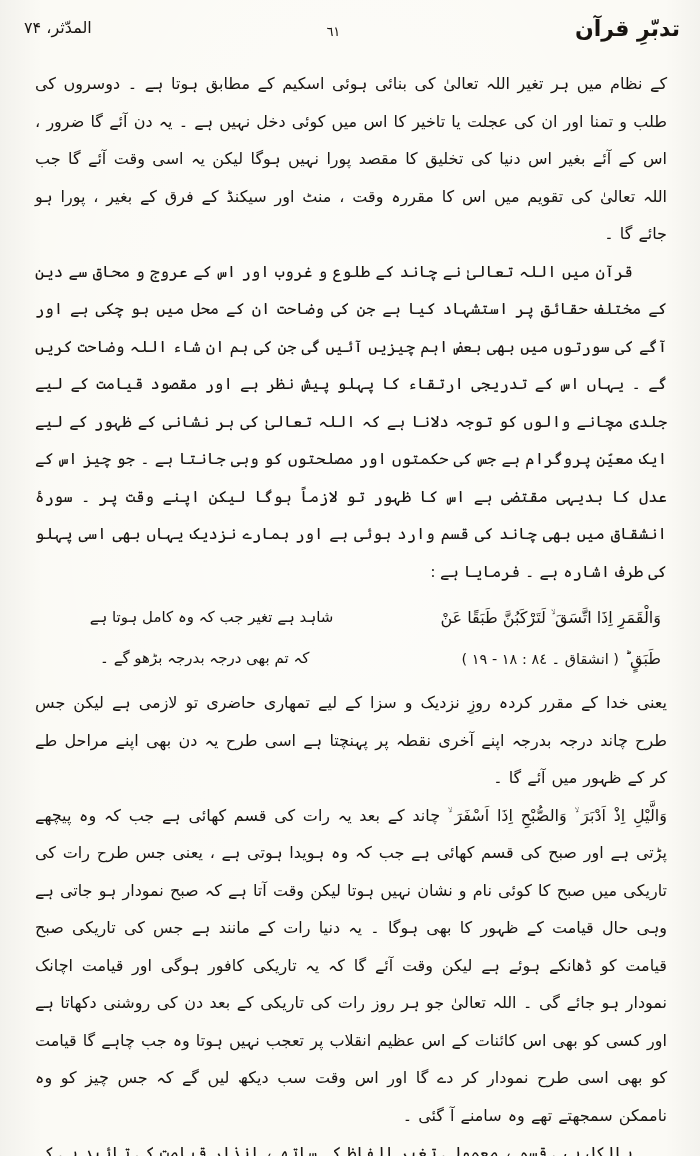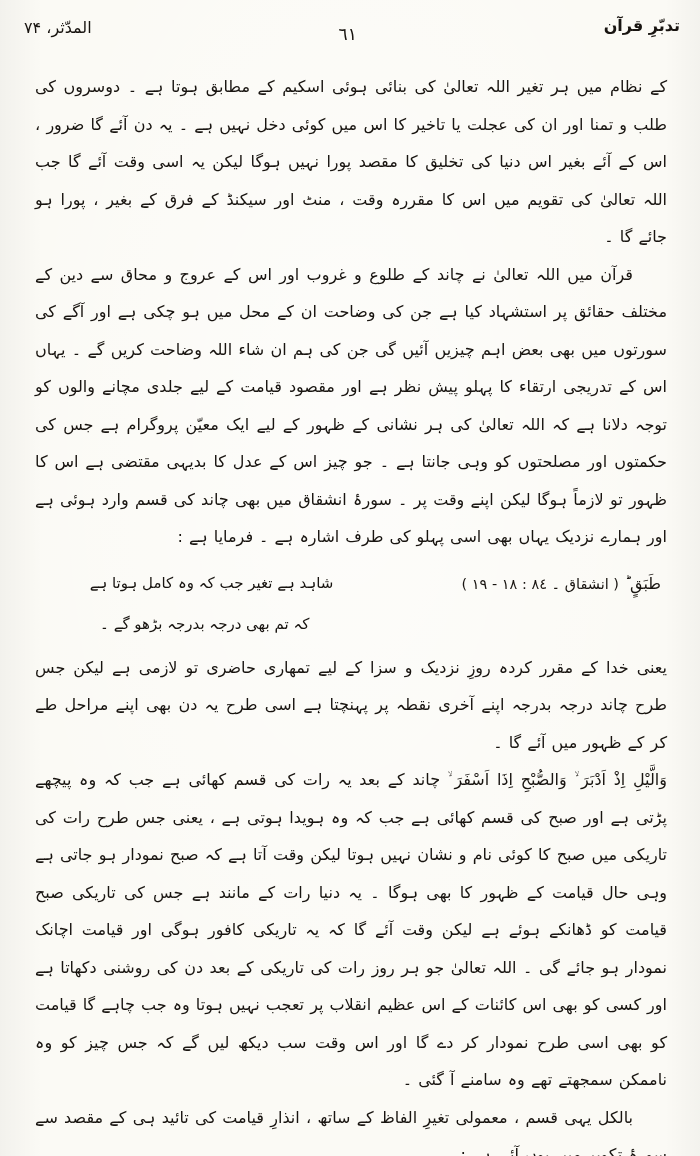--- a/index.html
+++ b/index.html
@@ -24,45 +24,45 @@
     overflow:hidden;
     box-sizing:border-box;
   }
   .running-header{
     display:flex;
     justify-content:space-between;
     align-items:flex-start;
     padding:16px 20px 0 24px;
   }
   .h-title{
-    font-size:16px;
+    font-size:22px;
     font-weight:bold;
     letter-spacing:.5px;
   }
   .h-page{
-    font-size:17px;
+    font-size:13px;
     padding-top:8px;
   }
   .h-section{
     font-size:16px;
     font-weight:normal;
     padding-top:2px;
   }
   .page-body{
     padding:24px 33px 0 35px;
   }
   .para{
     margin:0;
     font-size:16px;
     line-height:37.5px;
     text-align:justify;
     text-justify:inter-word;
     word-spacing:1px;
   }
-  .para.indent{ text-indent:34px; }
+  .para.indent{ text-indent:34px;font-family:Liberation Serif, serif; }
   .quote{
     display:flex;
     justify-content:space-between;
     align-items:flex-start;
     padding:7px 6px 4px 4px;
   }
   .q-arabic{
     width:47%;
     font-size:16px;
     line-height:41px;
@@ -94,20 +94,21 @@
   </div>
 
   <div class="page-body">
 
     <p class="para">کے نظام میں ہر تغیر اللہ تعالیٰ کی بنائی ہوئی اسکیم کے مطابق ہوتا ہے ۔ دوسروں کی طلب و تمنا اور ان کی عجلت یا تاخیر کا اس میں کوئی دخل نہیں ہے ۔ یہ دن آئے گا ضرور ، اس کے آئے بغیر اس دنیا کی تخلیق کا مقصد پورا نہیں ہوگا لیکن یہ اسی وقت آئے گا جب اللہ تعالیٰ کی تقویم میں اس کا مقررہ وقت ، منٹ اور سیکنڈ کے فرق کے بغیر ، پورا ہو جائے گا ۔</p>
 
     <p class="para indent">قرآن میں اللہ تعالیٰ نے چاند کے طلوع و غروب اور اس کے عروج و محاق سے دین کے مختلف حقائق پر استشہاد کیا ہے جن کی وضاحت ان کے محل میں ہو چکی ہے اور آگے کی سورتوں میں بھی بعض اہم چیزیں آئیں گی جن کی ہم ان شاء اللہ وضاحت کریں گے ۔ یہاں اس کے تدریجی ارتقاء کا پہلو پیش نظر ہے اور مقصود قیامت کے لیے جلدی مچانے والوں کو توجہ دلانا ہے کہ اللہ تعالیٰ کی ہر نشانی کے ظہور کے لیے ایک معیّن پروگرام ہے جس کی حکمتوں اور مصلحتوں کو وہی جانتا ہے ۔ جو چیز اس کے عدل کا بدیہی مقتضی ہے اس کا ظہور تو لازماً ہوگا لیکن اپنے وقت پر ۔ سورۂ انشقاق میں بھی چاند کی قسم وارد ہوئی ہے اور ہمارے نزدیک یہاں بھی اسی پہلو کی طرف اشارہ ہے ۔ فرمایا ہے :</p>
 
     <div class="quote">
       <div class="q-arabic">
+        <div class="q-line">وَالْقَمَرِ اِذَا اتَّسَقَ ۙ لَتَرْكَبُنَّ طَبَقًا عَنْ</div>
         <div class="q-line"><span>طَبَقٍ ؕ</span><span class="q-ref">( انشقاق ۔ ٨٤ : ١٨ - ١٩ )</span></div>
       </div>
       <div class="q-trans">
         <div class="q-line">شاہد ہے تغیر جب کہ وہ کامل ہوتا ہے</div>
         <div class="q-line t-shift">کہ تم بھی درجہ بدرجہ بڑھو گے ۔</div>
       </div>
     </div>
 
     <p class="para">یعنی خدا کے مقرر کردہ روزِ نزدیک و سزا کے لیے تمھاری حاضری تو لازمی ہے لیکن جس طرح چاند درجہ بدرجہ اپنے آخری نقطہ پر پہنچتا ہے اسی طرح یہ دن بھی اپنے مراحل طے کر کے ظہور میں آئے گا ۔</p>
 

